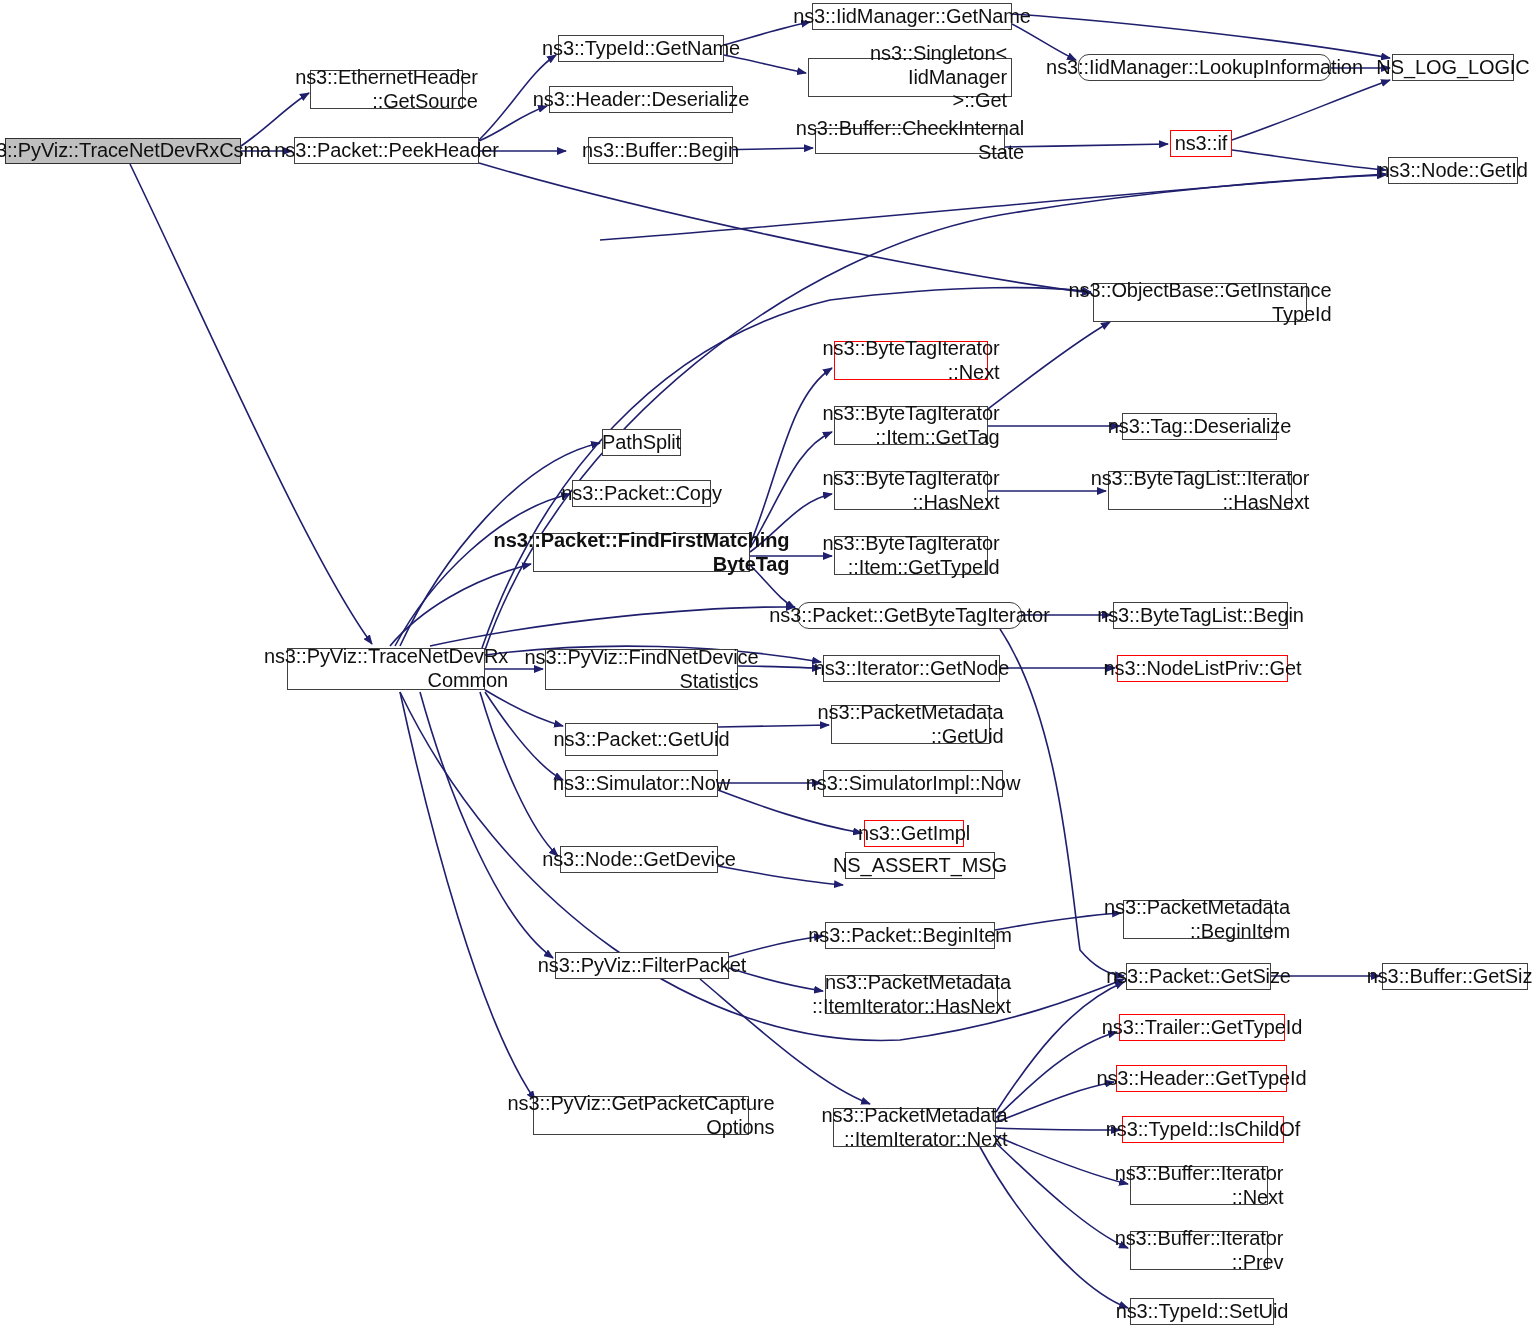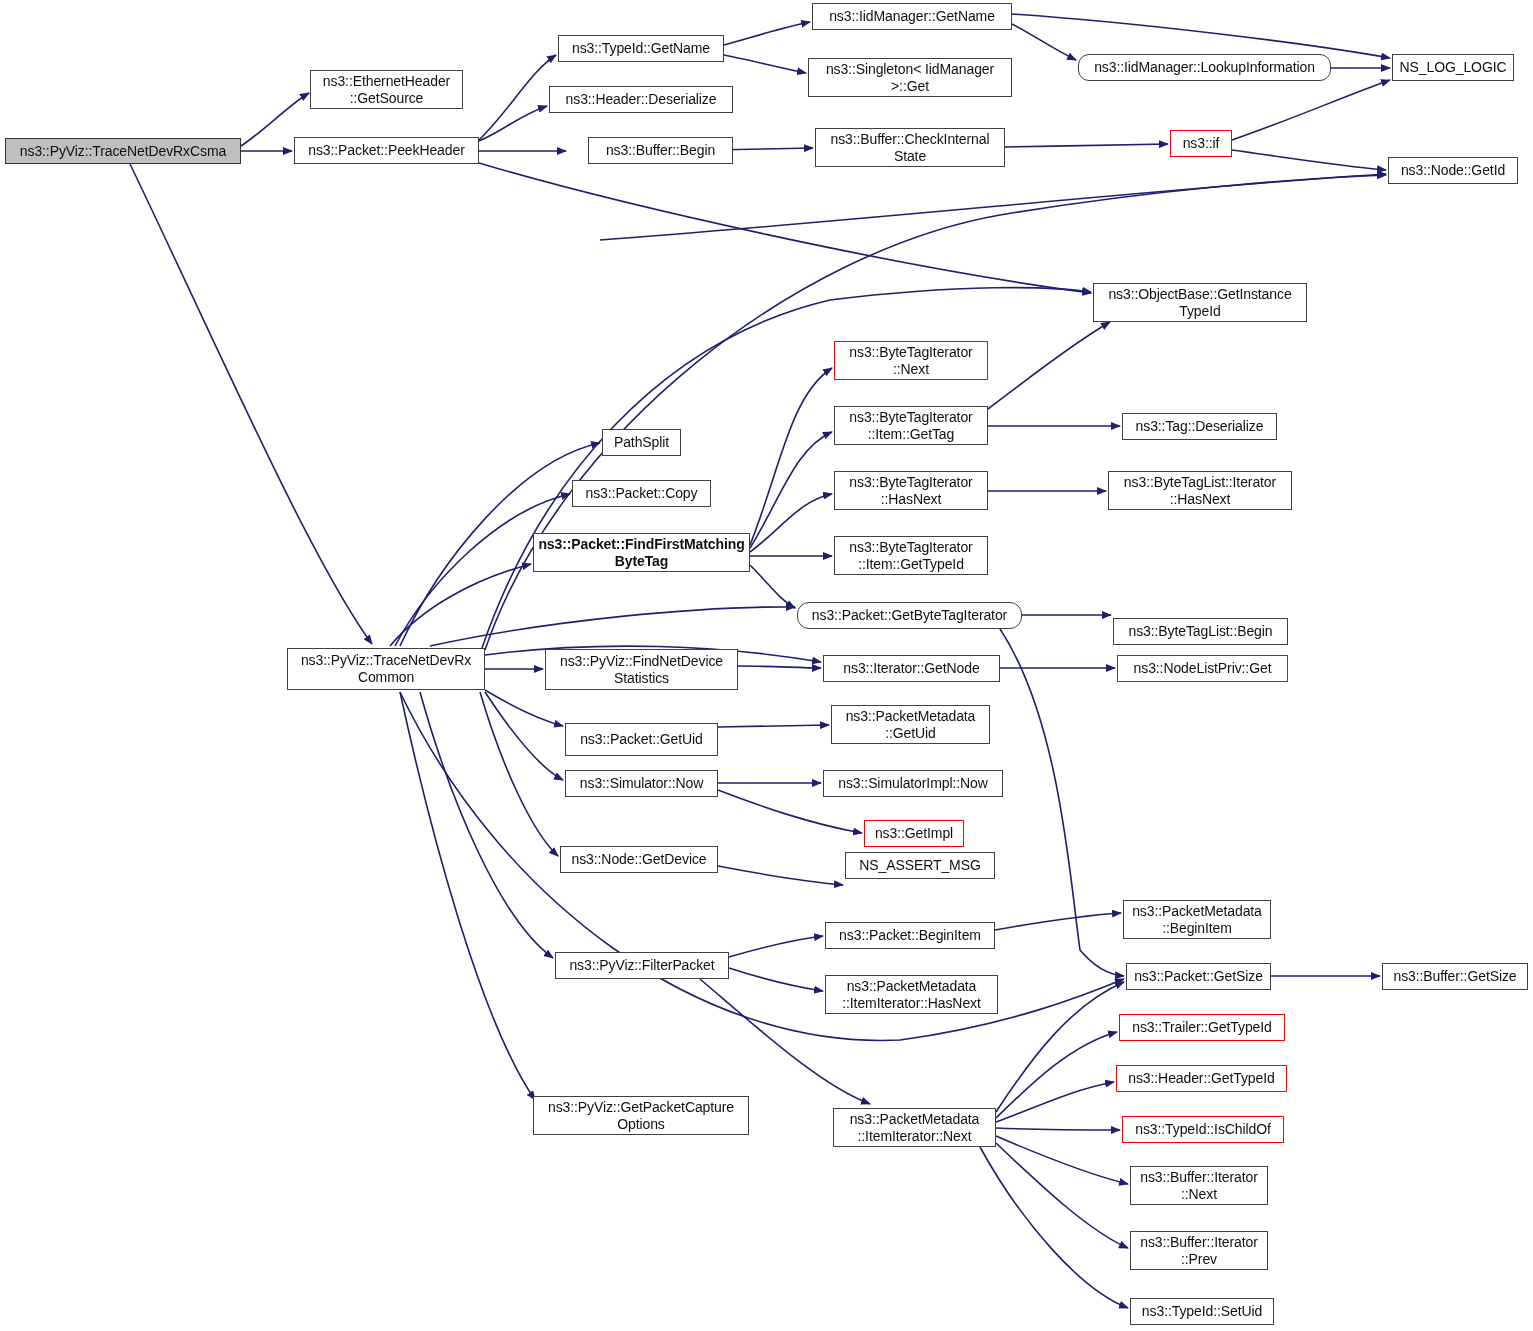--- a/index.html
+++ b/index.html
@@ -22,25 +22,25 @@
     width: 1533px;
     height: 1331px;
     pointer-events: none;
   }
   .node {
     position: absolute;
     box-sizing: border-box;
     display: flex;
     align-items: center;
     justify-content: center;
-    text-align: center;
+    text-align: right;
     border: 1px solid #404040;
     background: #ffffff;
     color: #101010;
-    font-size: 14px;
+    font-size: 20px;
     line-height: 1.18;
     letter-spacing: -0.1px;
     padding: 11px 4px;
     white-space: pre-line;
     z-index: 2;
   }
   .node.red {
     border-color: #ff0000;
   }
   .node.root {
@@ -124,21 +124,21 @@
       <div class="node root" style="left: 5px; top: 138px; width: 236px; height: 26px;">ns3::PyViz::TraceNetDevRxCsma</div>
       <div class="node" style="left: 310px; top: 70px; width: 153px; height: 39px;">ns3::EthernetHeader
 ::GetSource</div>
       <div class="node" style="left: 294px; top: 137px; width: 185px; height: 27px;">ns3::Packet::PeekHeader</div>
       <div class="node" style="left: 558px; top: 35px; width: 166px; height: 27px;">ns3::TypeId::GetName</div>
       <div class="node" style="left: 549px; top: 86px; width: 184px; height: 27px;">ns3::Header::Deserialize</div>
       <div class="node" style="left: 588px; top: 137px; width: 145px; height: 27px;">ns3::Buffer::Begin</div>
       <div class="node" style="left: 812px; top: 3px; width: 200px; height: 27px;">ns3::IidManager::GetName</div>
       <div class="node" style="left: 808px; top: 58px; width: 204px; height: 39px;">ns3::Singleton&lt; IidManager
 &gt;::Get</div>
-      <div class="node" style="left: 815px; top: 128px; width: 190px; height: 39px;">ns3::Buffer::CheckInternal
+      <div class="node" style="left: 815px; top: 128px; width: 190px; height: 26px;">ns3::Buffer::CheckInternal
 State</div>
       <div class="node" style="left: 1078px; top: 54px; width: 253px; height: 27px; border-radius: 11px;">ns3::IidManager::LookupInformation</div>
       <div class="node" style="left: 1392px; top: 54px; width: 122px; height: 27px;">NS_LOG_LOGIC</div>
       <div class="node red" style="left: 1170px; top: 130px; width: 62px; height: 27px;">ns3::if</div>
       <div class="node" style="left: 1388px; top: 157px; width: 130px; height: 27px;">ns3::Node::GetId</div>
       <div class="node" style="left: 1093px; top: 283px; width: 214px; height: 39px;">ns3::ObjectBase::GetInstance
 TypeId</div>
       <div class="node red" style="left: 834px; top: 341px; width: 154px; height: 39px;">ns3::ByteTagIterator
 ::Next</div>
       <div class="node" style="left: 834px; top: 406px; width: 154px; height: 39px;">ns3::ByteTagIterator
@@ -148,21 +148,21 @@
       <div class="node" style="left: 834px; top: 536px; width: 154px; height: 39px;">ns3::ByteTagIterator
 ::Item::GetTypeId</div>
       <div class="node" style="left: 1122px; top: 413px; width: 155px; height: 27px;">ns3::Tag::Deserialize</div>
       <div class="node" style="left: 1108px; top: 471px; width: 184px; height: 39px;">ns3::ByteTagList::Iterator
 ::HasNext</div>
       <div class="node" style="left: 602px; top: 429px; width: 79px; height: 27px;">PathSplit</div>
       <div class="node" style="left: 572px; top: 480px; width: 139px; height: 27px;">ns3::Packet::Copy</div>
       <div class="node" style="left: 533px; top: 533px; width: 217px; height: 39px; font-weight: bold;">ns3::Packet::FindFirstMatching
 ByteTag</div>
       <div class="node" style="left: 797px; top: 602px; width: 225px; height: 27px; border-radius: 12px;">ns3::Packet::GetByteTagIterator</div>
-      <div class="node" style="left: 1113px; top: 602px; width: 175px; height: 27px; margin-top: 16px;">ns3::ByteTagList::Begin</div>
+      <div class="node" style="left: 1113px; top: 602px; width: 175px; height: 27px;">ns3::ByteTagList::Begin</div>
       <div class="node" style="left: 287px; top: 648px; width: 198px; height: 42px;">ns3::PyViz::TraceNetDevRx
 Common</div>
       <div class="node" style="left: 545px; top: 649px; width: 193px; height: 41px;">ns3::PyViz::FindNetDevice
 Statistics</div>
       <div class="node" style="left: 823px; top: 655px; width: 177px; height: 27px;">ns3::Iterator::GetNode</div>
       <div class="node red" style="left: 1117px; top: 655px; width: 171px; height: 27px;">ns3::NodeListPriv::Get</div>
       <div class="node" style="left: 565px; top: 723px; width: 153px; height: 33px;">ns3::Packet::GetUid</div>
       <div class="node" style="left: 831px; top: 705px; width: 159px; height: 39px;">ns3::PacketMetadata
 ::GetUid</div>
       <div class="node" style="left: 565px; top: 770px; width: 153px; height: 27px;">ns3::Simulator::Now</div>

